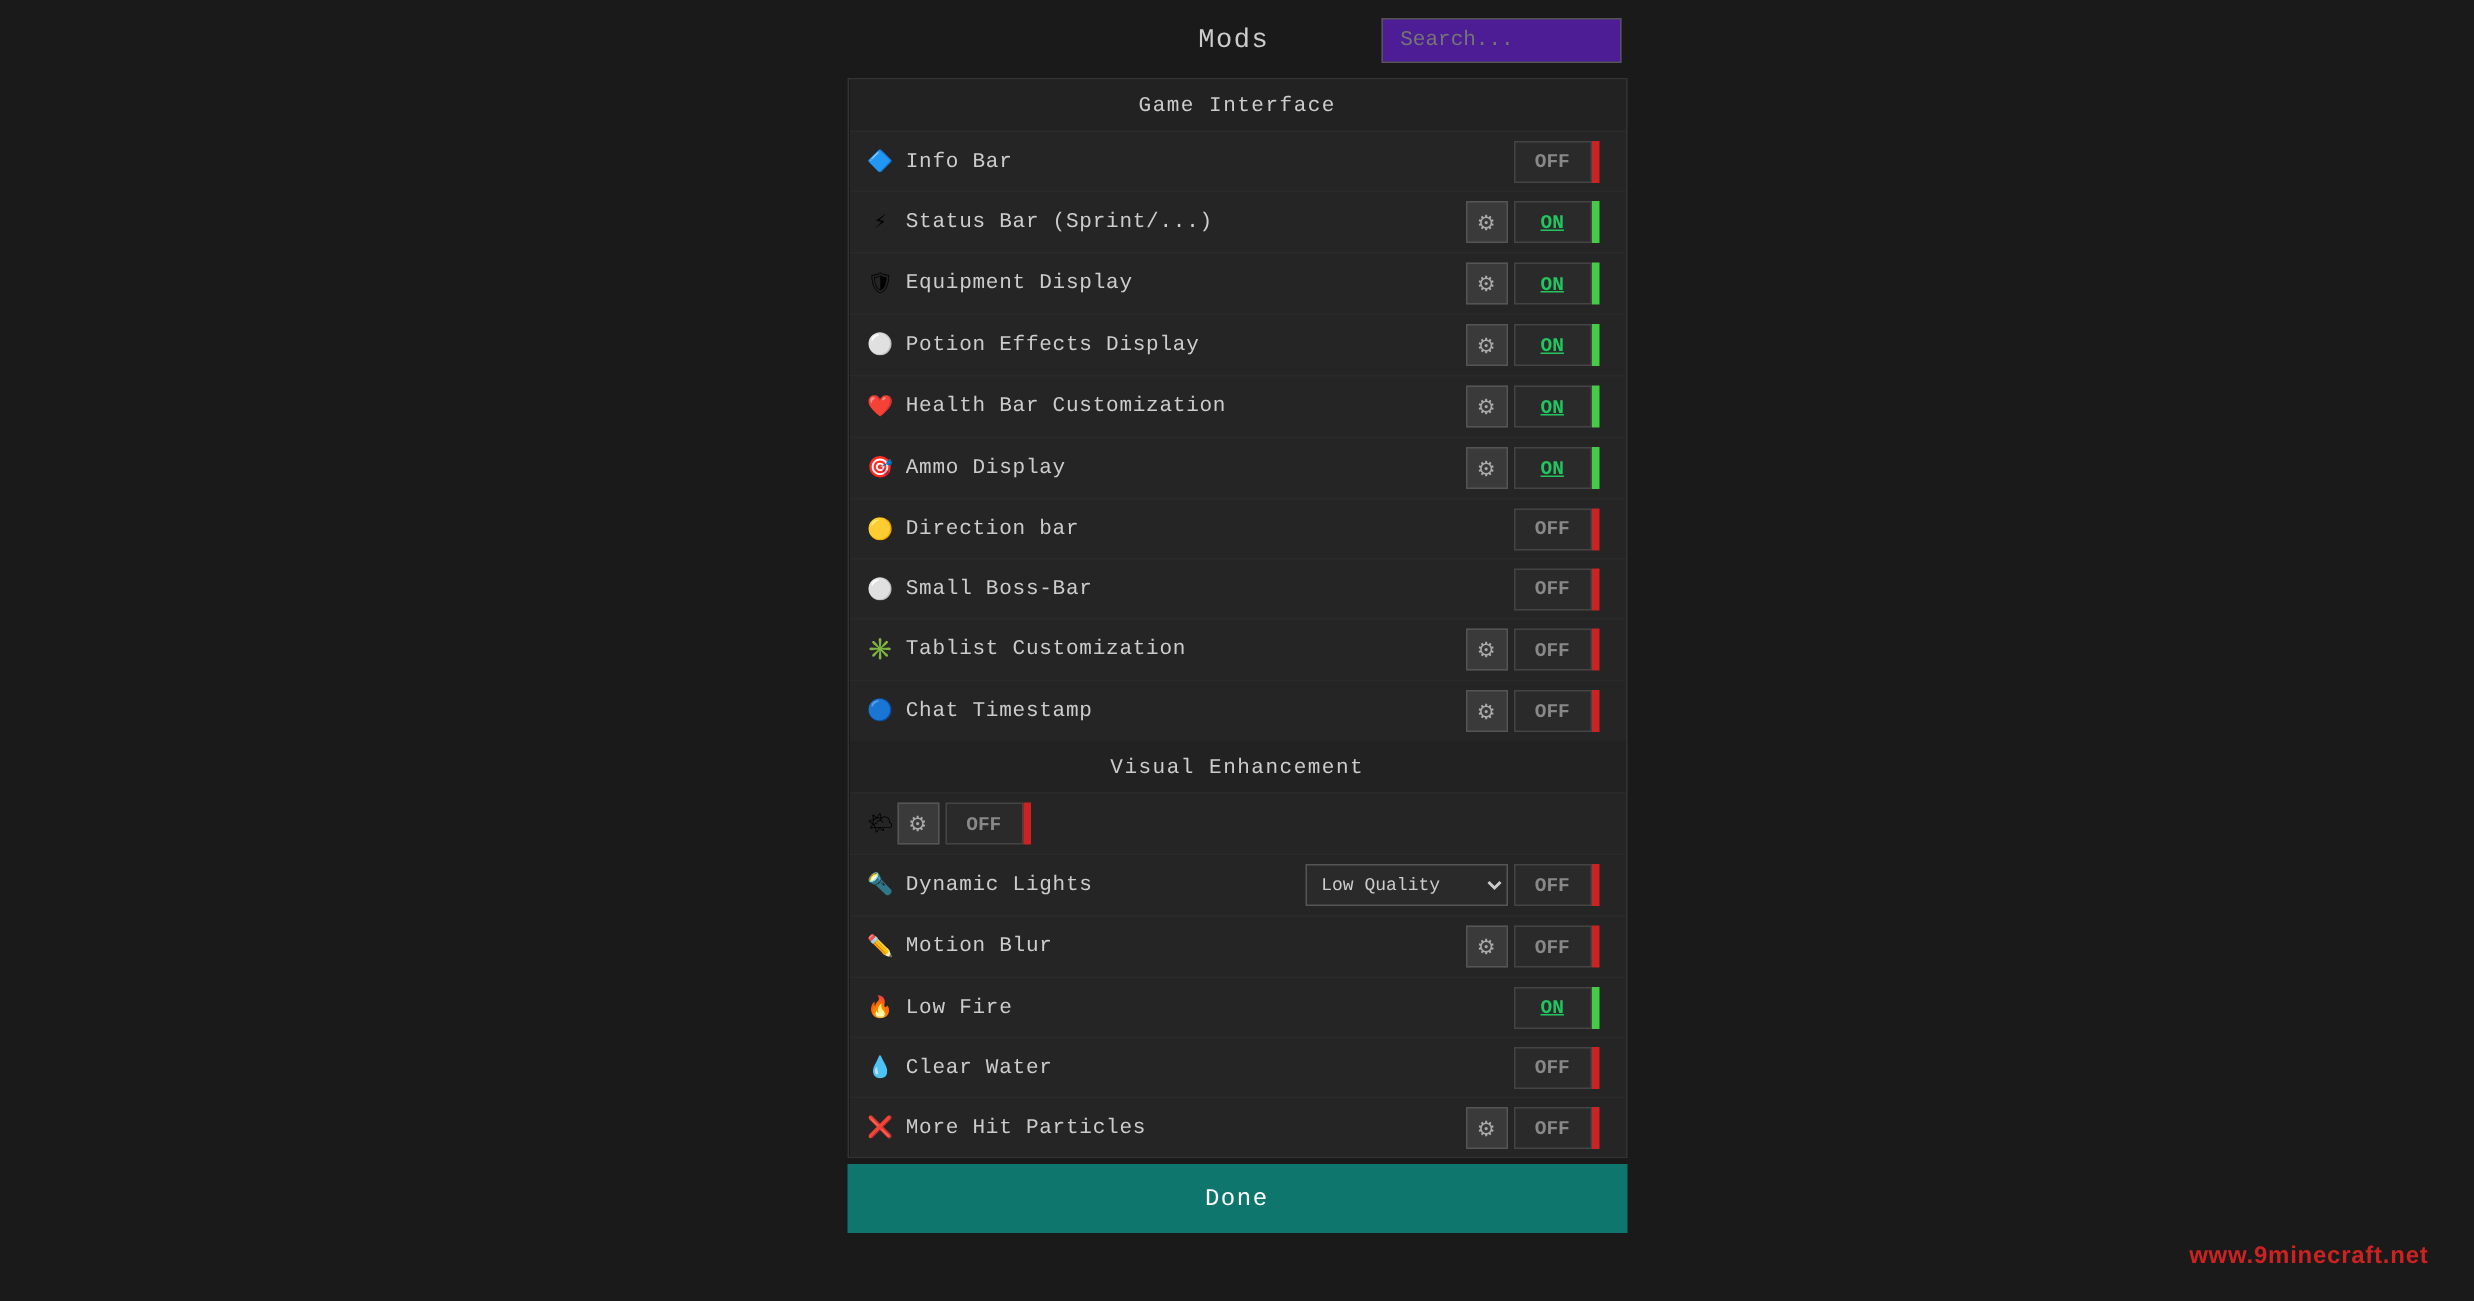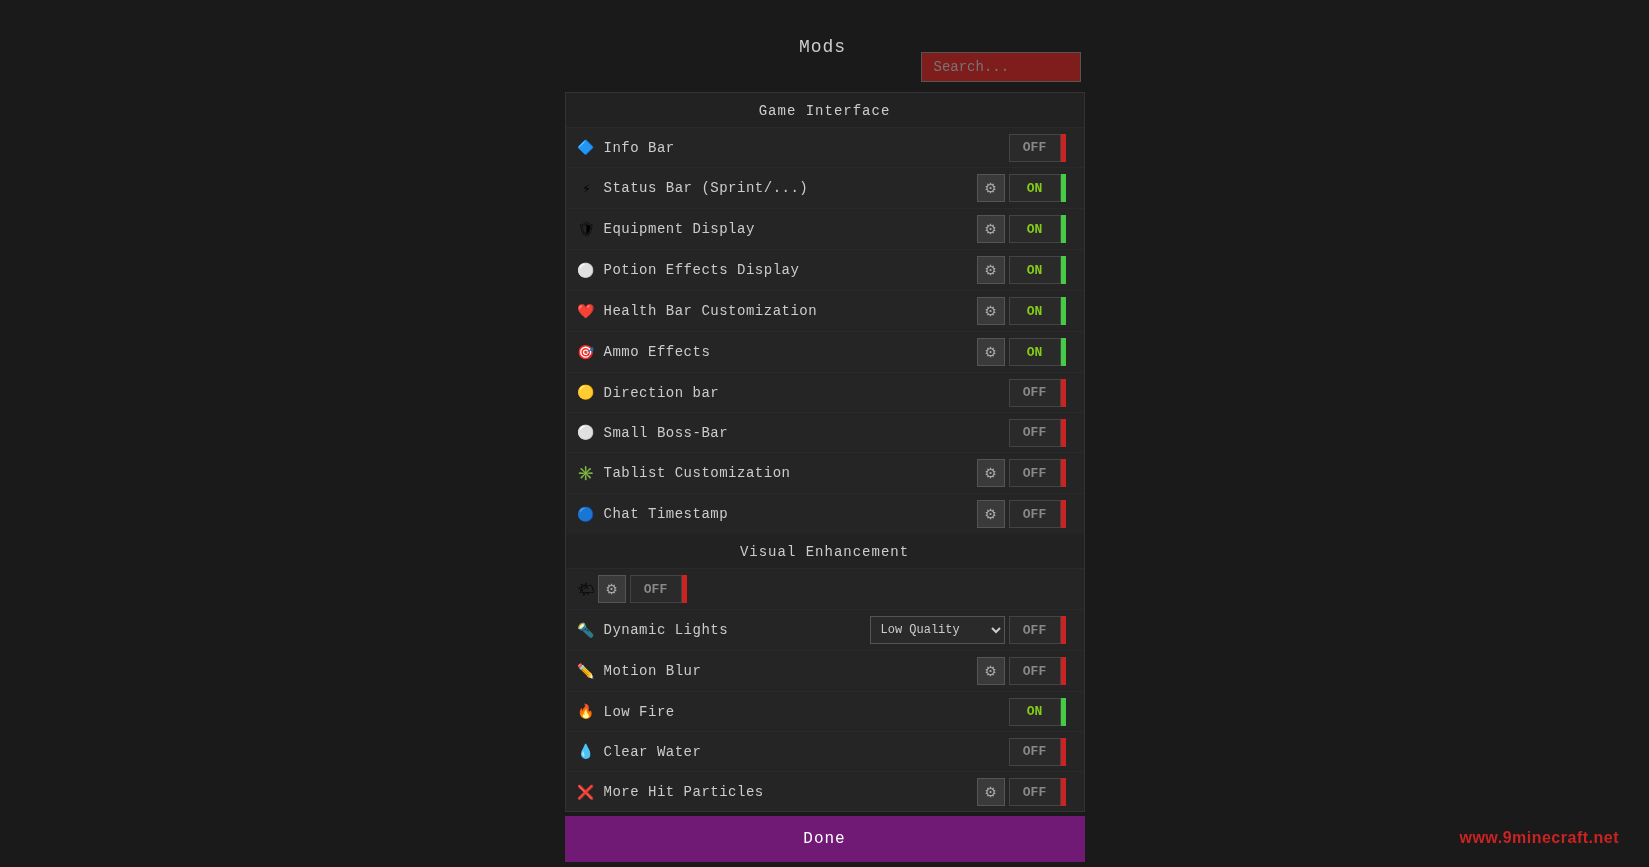--- a/index.html
+++ b/index.html
@@ -32,29 +32,28 @@
       padding: 12px 0 10px 0;
     }
     .top-bar-title {
       color: #cccccc;
       font-size: 18px;
       letter-spacing: 1px;
       flex: 1;
       text-align: center;
     }
     .search-box {
-      background: #7f1d1d;
+      background: #4c1d95;
       border: 1px solid #555;
       color: #aaa;
       font-family: 'Courier New', monospace;
       font-size: 14px;
       padding: 6px 12px;
       width: 160px;
       outline: none;
-      margin-top: 40px;
     }
     .scroll-area {
       width: 100%;
       background: #222222;
       border: 1px solid #333;
       max-height: 720px;
       overflow-y: auto;
     }
     .scroll-area::-webkit-scrollbar {
       width: 8px;
@@ -143,26 +142,26 @@
       font-weight: bold;
       padding: 0 10px;
       height: 28px;
       display: flex;
       align-items: center;
       background: #2a2a2a;
       border: 1px solid #444;
       min-width: 52px;
       justify-content: center;
     }
-    .toggle-label.on { color: #84cc16; }
+    .toggle-label.on { color: #22c55e; text-decoration: underline; }
     .toggle-label.off { color: #888888; }
     .done-btn {
       width: 100%;
       padding: 14px;
-      background: #701a75;
+      background: #0f766e;
       color: white;
       font-family: 'Courier New', monospace;
       font-size: 16px;
       letter-spacing: 1px;
       border: none;
       cursor: pointer;
       margin-top: 4px;
     }
     .watermark {
       position: absolute;
@@ -239,21 +238,21 @@
         <div class="mod-controls">
           <button class="gear-btn">⚙</button>
           <div class="toggle-btn" style="cursor: pointer;">
             <div class="toggle-label on">ON</div>
             <div class="toggle-bar on"></div>
           </div>
         </div>
       </div>
       <div class="mod-row">
         <span class="mod-icon">🎯</span>
-        <span class="mod-name">Ammo Effects</span>
+        <span class="mod-name">Ammo Display</span>
         <div class="mod-controls">
           <button class="gear-btn">⚙</button>
           <div class="toggle-btn" style="cursor: pointer;">
             <div class="toggle-label on">ON</div>
             <div class="toggle-bar on"></div>
           </div>
         </div>
       </div>
       <div class="mod-row">
         <span class="mod-icon">🟡</span>

